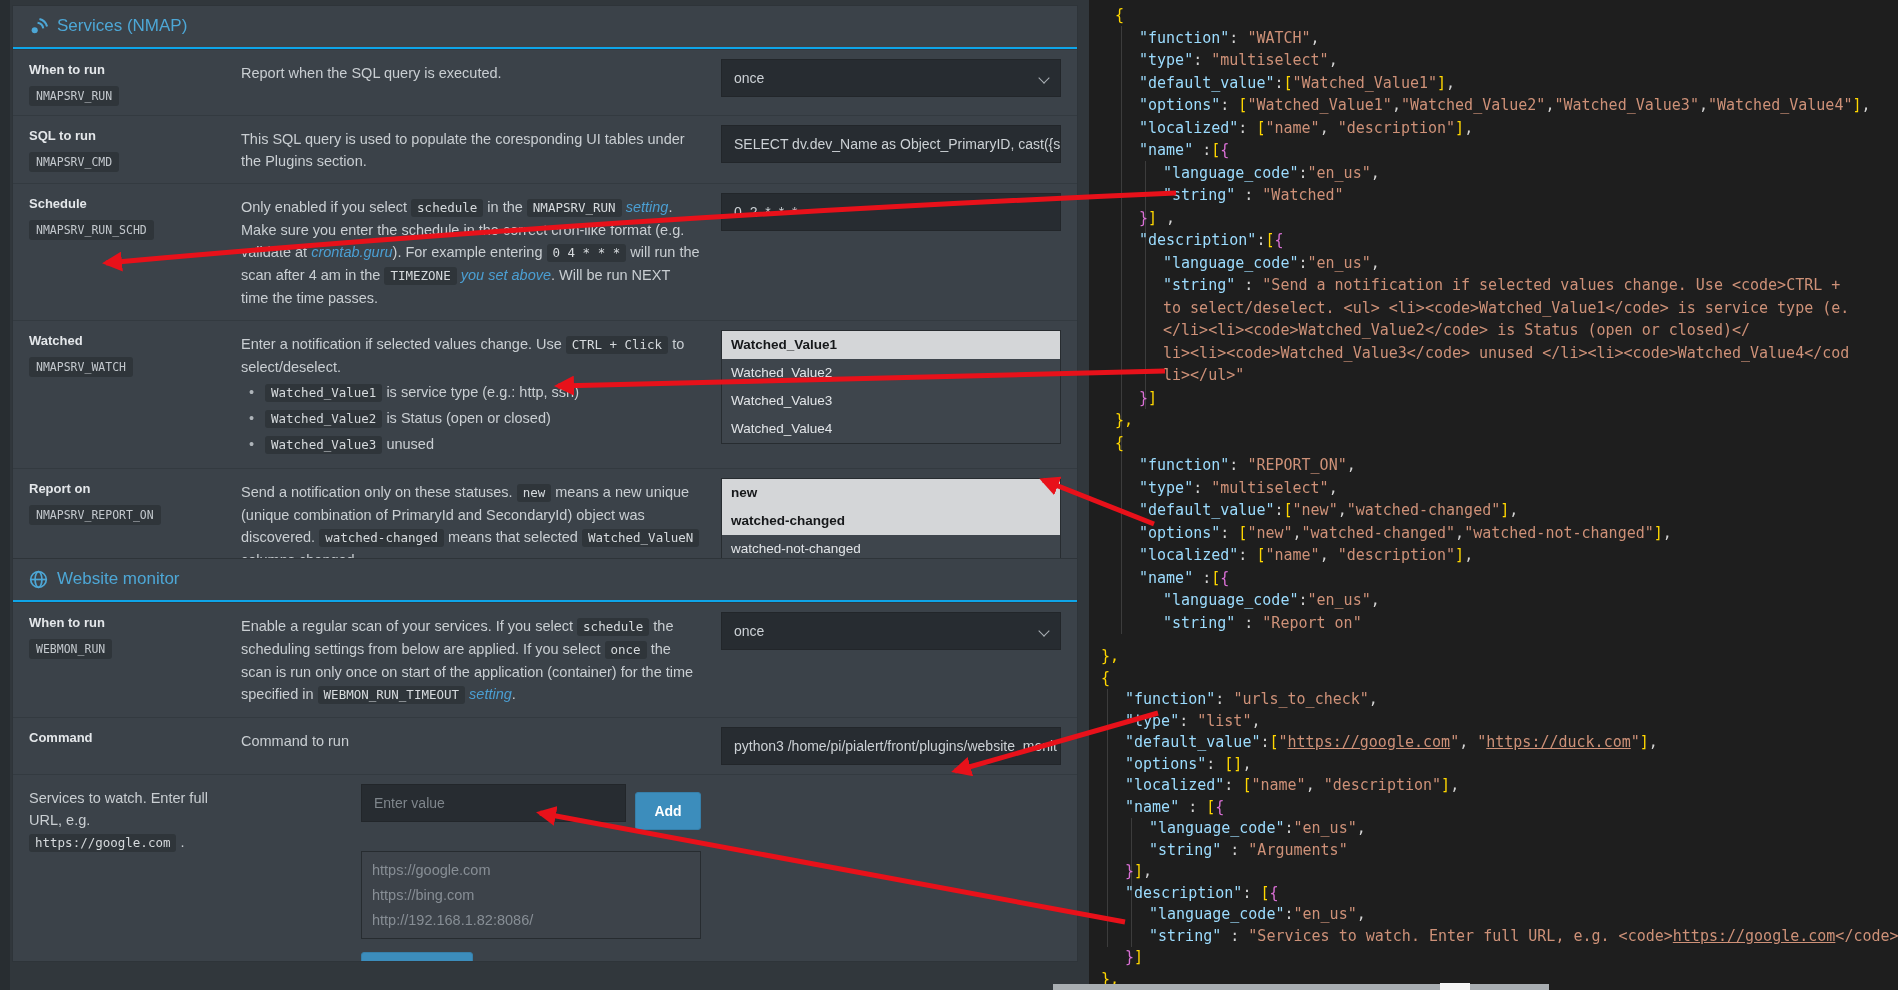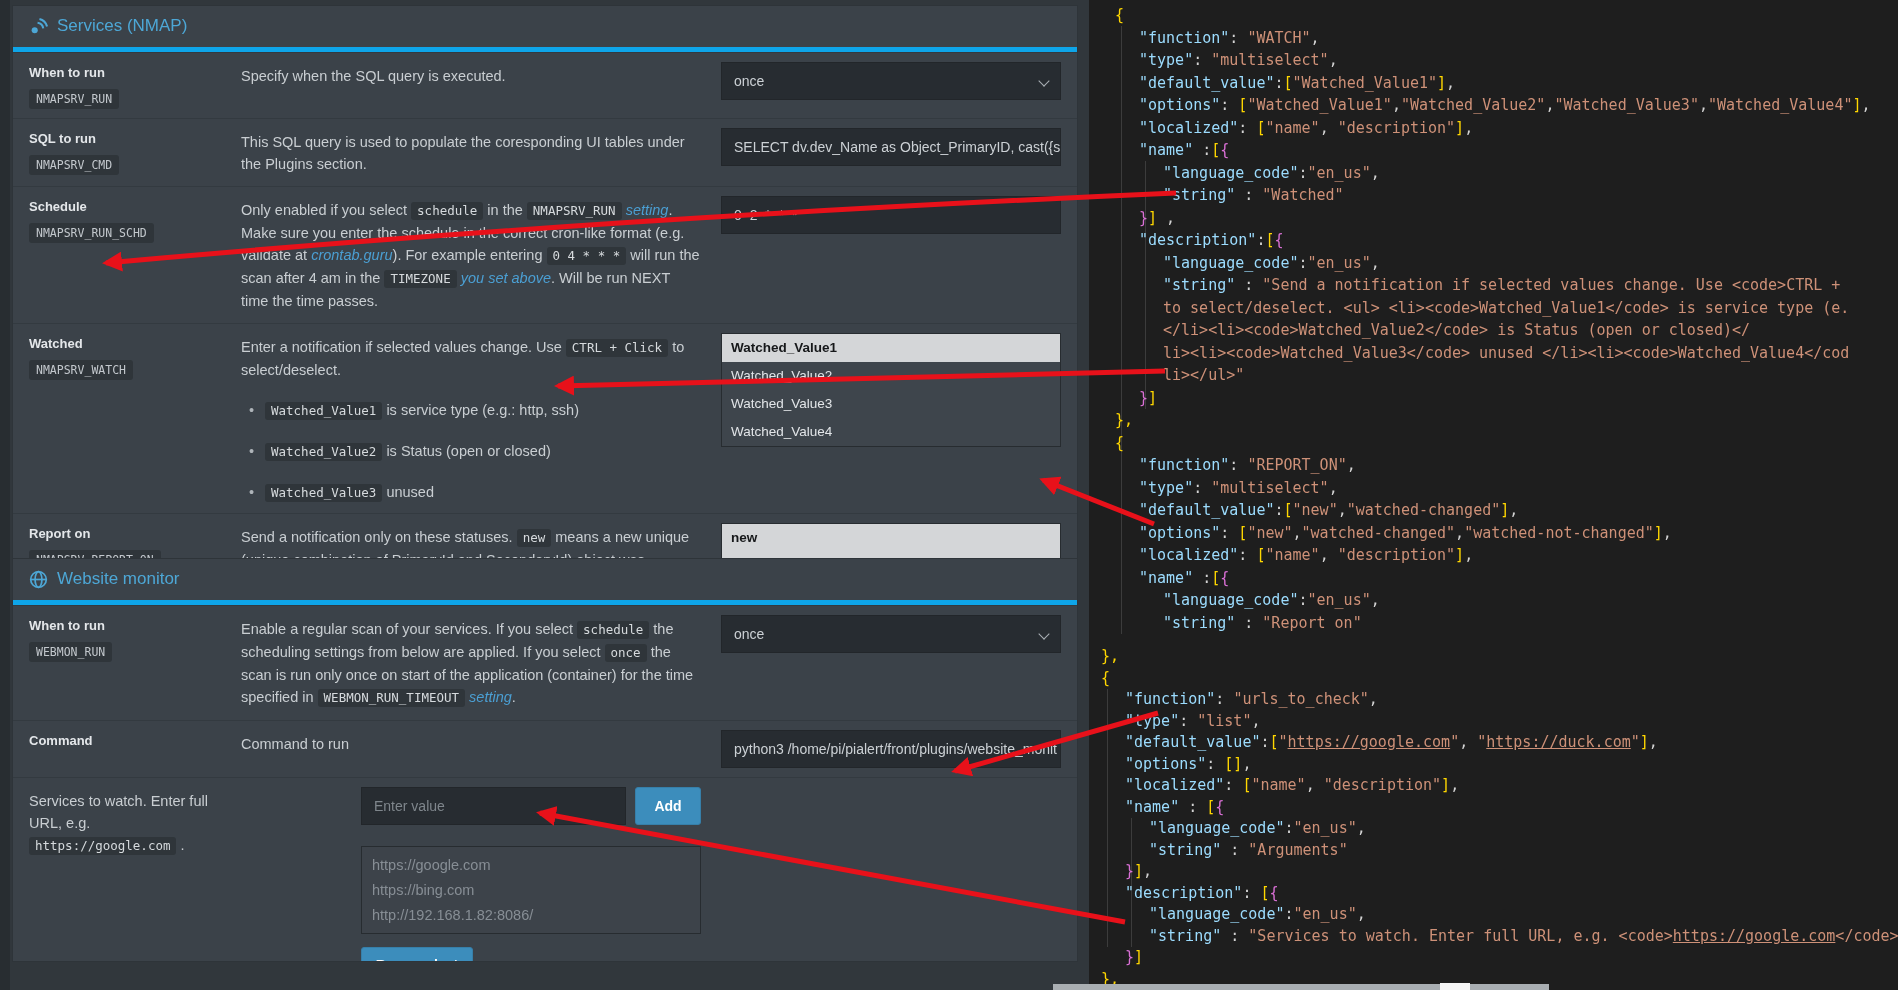--- a/index.html
+++ b/index.html
@@ -4,47 +4,47 @@
 <style>
   * { margin:0; padding:0; box-sizing:border-box; }
   html,body { width:1898px; height:990px; }
   body { position:relative; overflow:hidden; background:#2c3136; font-family:"Liberation Sans",sans-serif; }
 
   
   .left-page { position:absolute; left:0; top:0; width:1089px; height:990px; background:#31373c; }
   .edge-strip { position:absolute; left:0; top:0; width:10px; height:990px; background:#282d31; }
 
   .card { position:absolute; left:12px; width:1066px; background:#3b4249; border:1px solid #2e3439; }
-  .card-header { padding:10px 16px 11px; border-bottom:5px solid #0ea5e9; display:flex; align-items:center; gap:9px; }
+  .card-header { padding:10px 16px 11px; border-bottom:2px solid #0ea5e9; display:flex; align-items:center; gap:9px; }
   .card-title { color:#4da7d6; font-size:17px; }
   .card-header svg { display:block; }
 
   .srow { display:grid; grid-template-columns:192px 460px 1fr; padding:9px 38px 9px 16px; border-top:1px solid #333a40; column-gap:20px; }
   .srow:first-child { border-top:none; }
   .label { font-size:13px; font-weight:bold; color:#e4e7ea; padding-top:3px; }
   .badge { display:inline-block; margin-top:9px; background:#2f353a; color:#c3c8cd; font-family:"DejaVu Sans Mono",monospace; font-size:11.5px; padding:3px 7px; border-radius:3px; }
   .desc { color:#c9ced2; font-size:14.5px; line-height:22px; padding-top:3px; }
   .desc .ic, .ctl .ic { background:#2f353a; color:#d6dadd; font-family:"DejaVu Sans Mono",monospace; font-size:12.5px; padding:1px 6px 2px; border-radius:3px; }
   .desc a.lnk { color:#4b9fd3; text-decoration:none;font-style:italic; }
   .rt-p { margin-bottom:2px; }
-  .rt-li { position:relative; padding-left:24px; margin-top:18px; }
+  .rt-li { position:relative; padding-left:24px; margin-top:3px; }
   .rt-li::before { content:"•"; position:absolute; left:8px; color:#aeb4b9; }
 
   .ctl { width:340px; justify-self:end; }
   .input, .select { width:340px; height:38px; background:#272c31; border:1px solid #22262a; color:#ccd1d5; font-size:14px; padding:0 12px; display:flex; align-items:center; white-space:nowrap; overflow:hidden; }
   .input.mono-ish { letter-spacing:2px; }
   .select { position:relative; }
   .select .chev { position:absolute; right:12px; top:14px; width:8px; height:8px; border-right:1.5px solid #aab0b5; border-bottom:1.5px solid #aab0b5; transform:rotate(45deg); }
   .placeholder { color:#7f868c; }
 
   .multiselect { width:340px; background:#3e454c; border:1px solid #272c30; overflow:hidden; }
   .ms-opt { height:28px; line-height:28px; padding:0 9px; font-size:13.5px; color:#e2e5e8; white-space:nowrap; }
   .ms-opt.sel { background:#d4d6d8; color:#16181a; font-weight:bold; }
 
-  .btn { background:#3c8dbc; color:#fff; border:1px solid #367fa9; border-radius:3px; font-size:14px; font-weight:bold; font-family:"Liberation Sans",sans-serif; display:inline-flex; align-items:center; justify-content:center; cursor:pointer; }
+  .btn { background:#3c8dbc; color:#fff; border:1px solid #367fa9; border-radius:3px; font-size:14px; font-weight:bold; font-family:"Liberation Sans",sans-serif; display:inline-flex; align-items:center; justify-content:center; cursor:pointer;margin-top:8px; }
   .addline { display:flex; gap:9px; }
   .addline .input { width:265px;text-align:center; }
   .btn-add { width:66px; height:38px; }
   .url-box { margin-top:21px; width:340px; height:88px; background:#3d434a; border:1px solid #272c30; padding:6px 10px; overflow:hidden; }
   .url-item { color:#878e95; font-size:14.5px; line-height:25px; white-space:nowrap; }
   .btn-remove { margin-top:13px; width:112px; height:36px; }
 
   
   .code-panel { position:absolute; left:1089px; top:0; width:809px; height:990px; background:#1e1e1e; overflow:hidden; }
   .snippet { position:absolute; font-family:"DejaVu Sans Mono",monospace; font-size:15px; white-space:pre; width:900px; }
@@ -83,21 +83,21 @@
       </svg>
       <span class="card-title">Services (NMAP)</span>
     </div>
 
     <div class="srow" style="min-height:53px;">
       <div>
         <div class="label">When to run</div>
         <span class="badge">NMAPSRV_RUN</span>
       </div>
       <div class="desc">
-          <div class="rt-p"><span>Specify when the SQL query is executed.</span></div>
+          <div class="rt-p"><span>Report when the SQL query is executed.</span></div>
         </div>
       <div class="ctl">
         <div class="select">
           <span>once</span>
           <span class="chev"></span>
         </div>
       </div>
     </div>
 
     <div class="srow" style="min-height:57px;">

